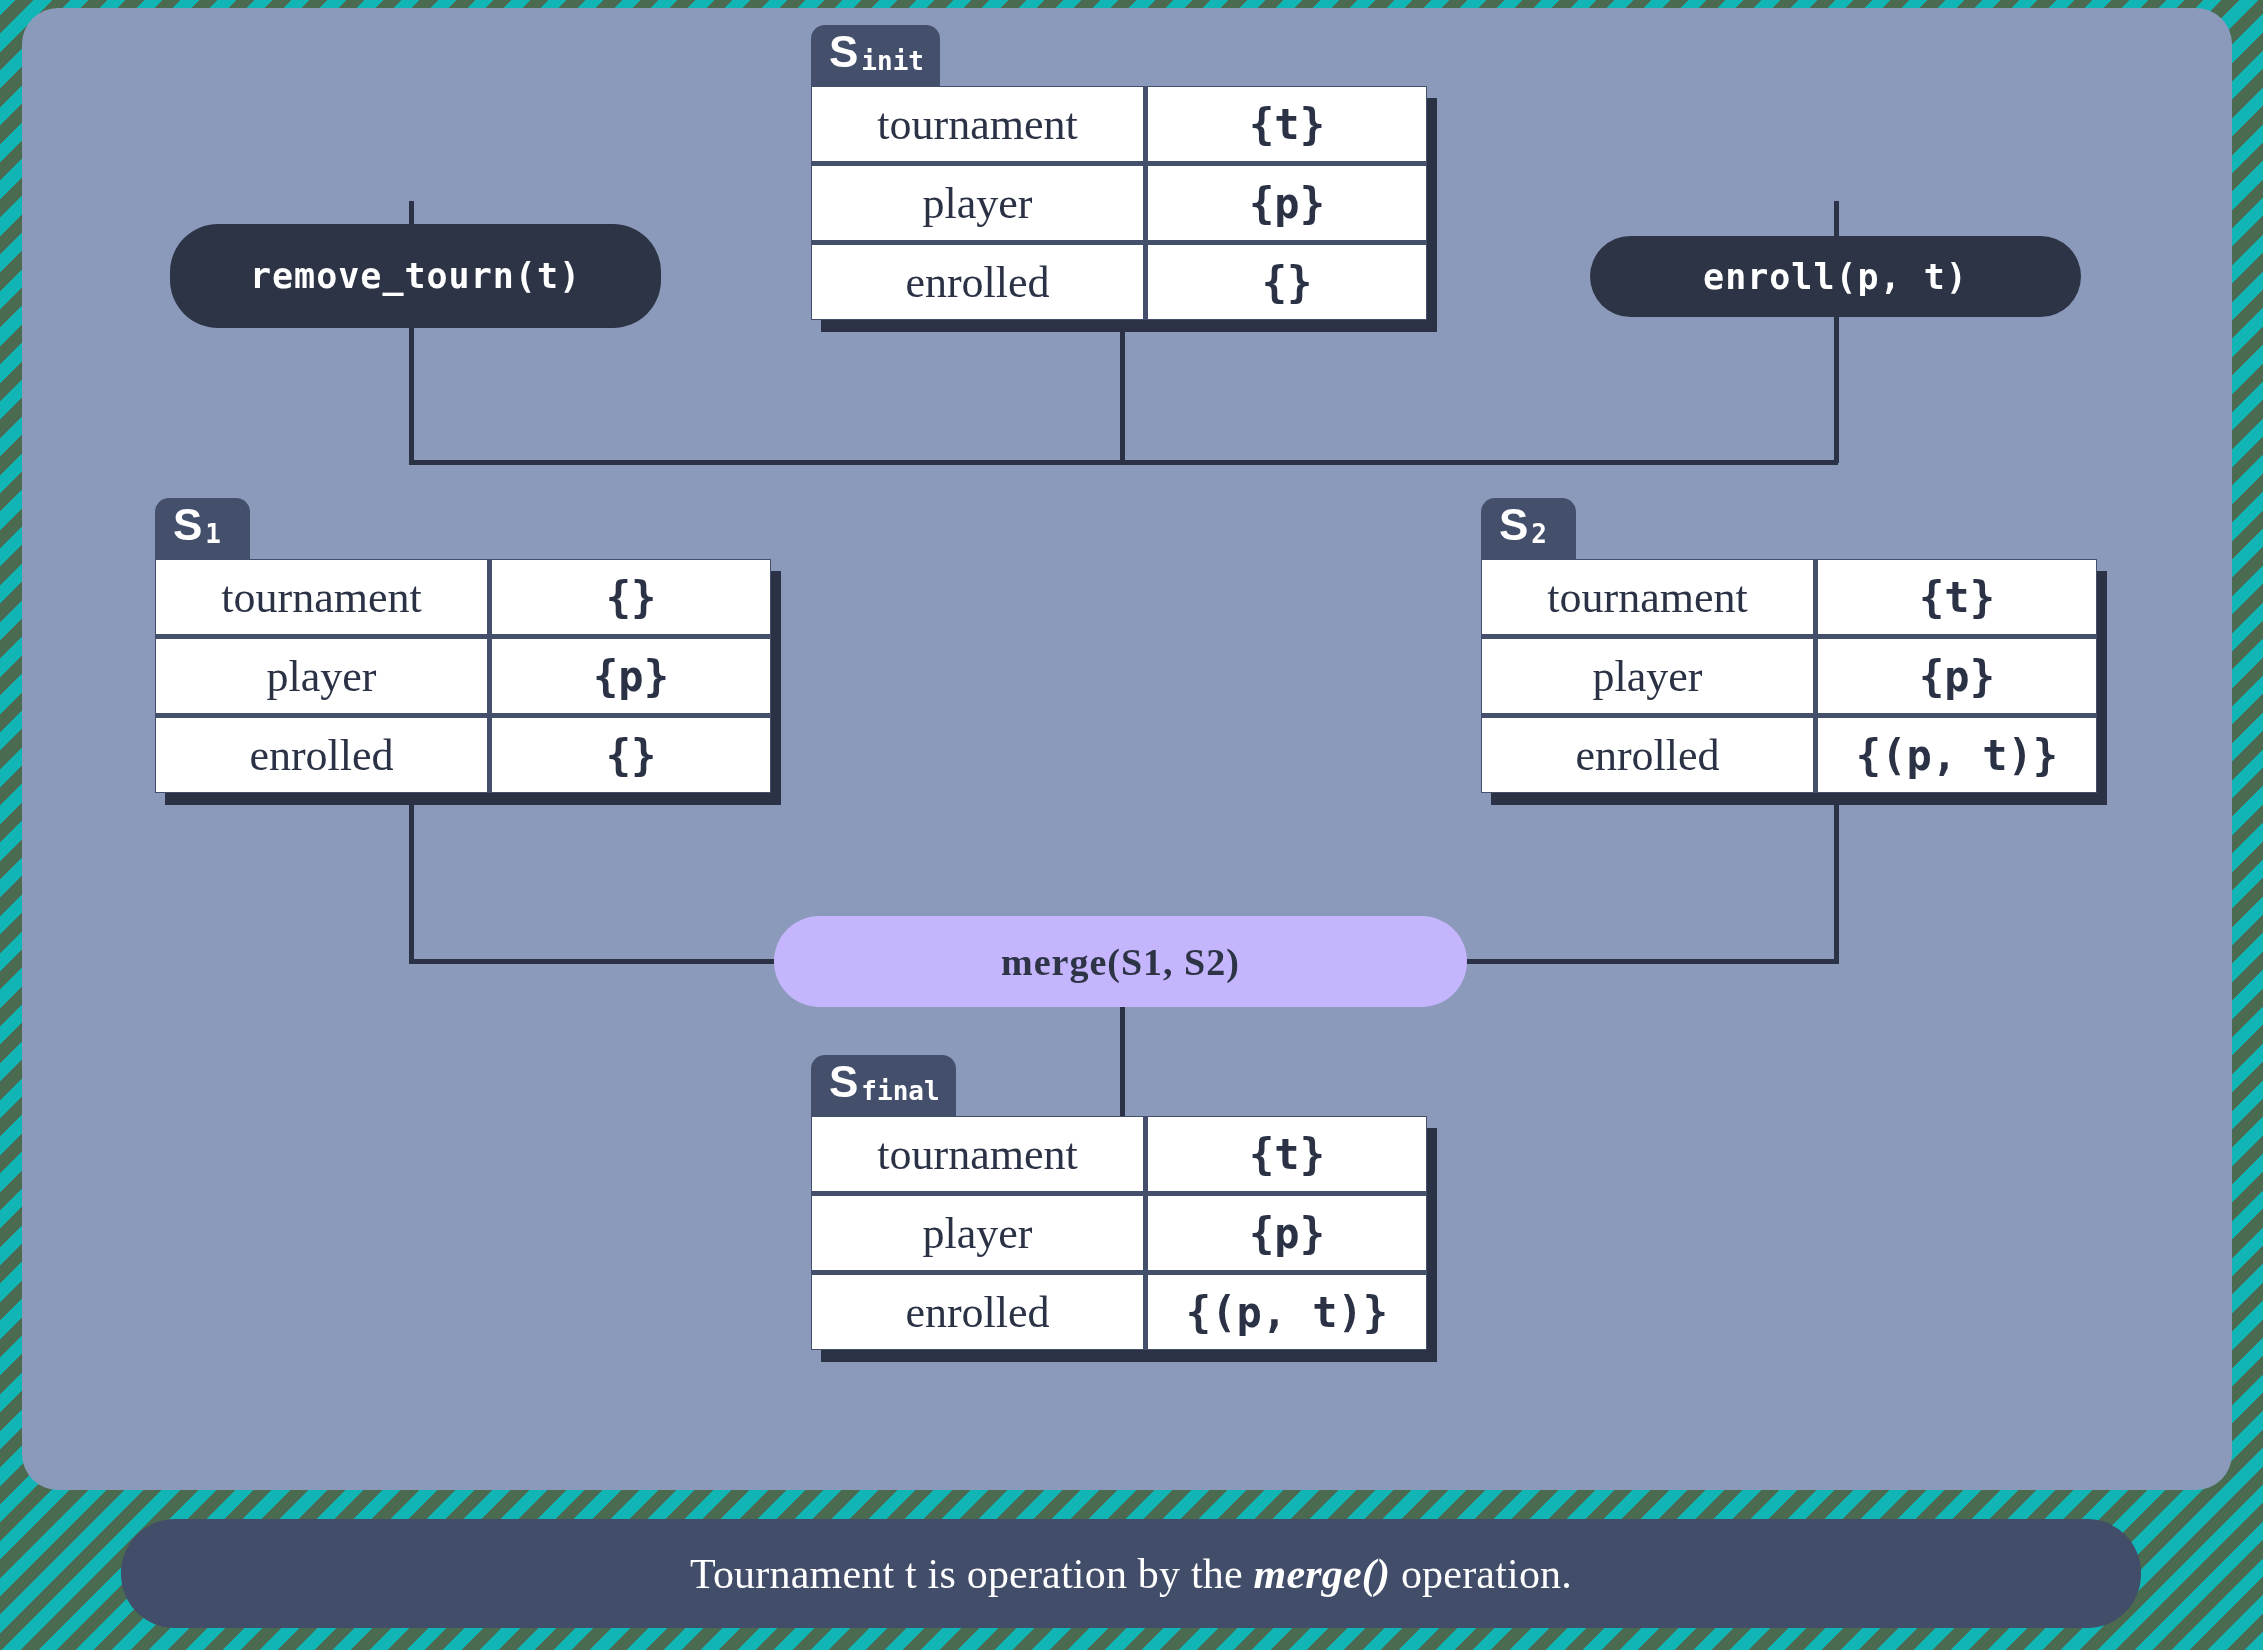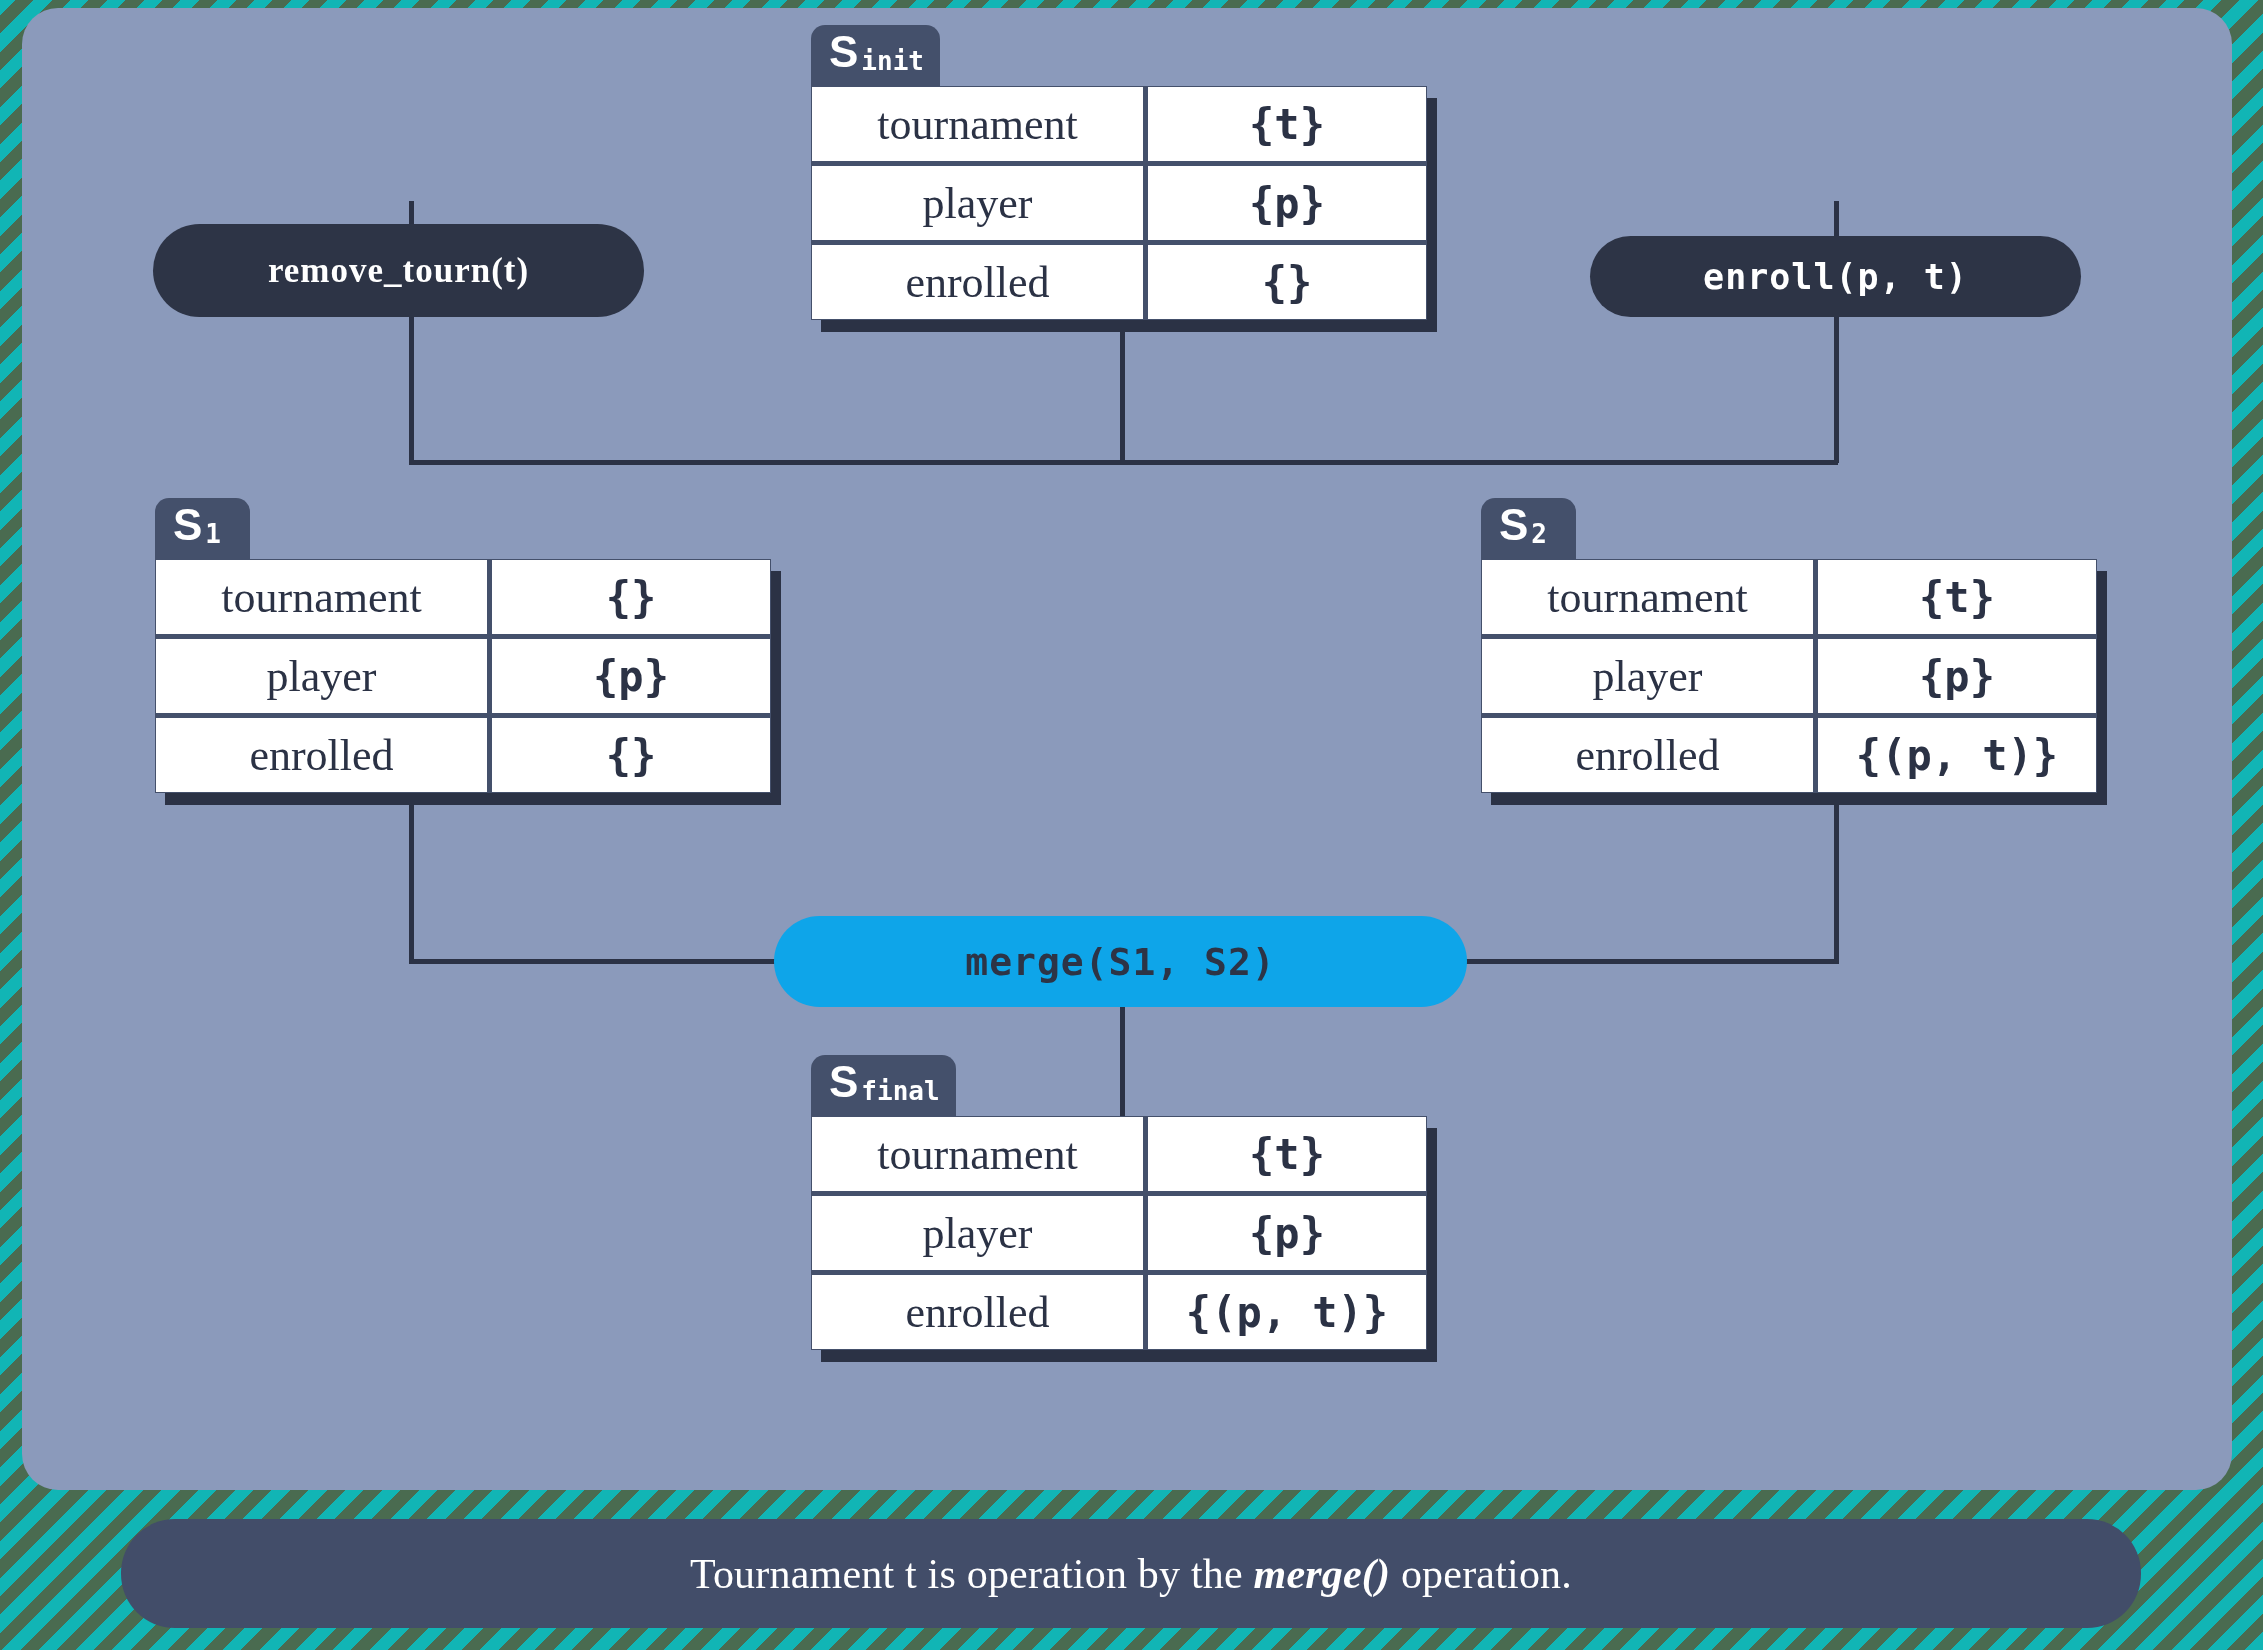--- a/index.html
+++ b/index.html
@@ -83,24 +83,25 @@
     font-weight: bold;
     white-space: nowrap;
   }
   .pill-dark {
     background: #2d3446;
     color: #ffffff;
     font-size: 35px;
     letter-spacing: 1px;
   }
   .pill-merge {
-    background: #0ea5e9;
+    background: #c4b5fd;
     color: #2d3446;
     font-size: 38px;
     letter-spacing: 1px;
+    font-family: Liberation Serif, serif;
   }
 
   
   .state {
     position: absolute;
   }
   .state-tab {
     position: absolute;
     top: 0;
     left: 0;
@@ -202,21 +203,21 @@
         <div class="cell cell-key" style="width:331px;height:74px;">player</div>
         <div class="cell cell-val" style="width:278px;height:74px;">{p}</div>
       </div>
       <div class="state-row">
         <div class="cell cell-key" style="width:331px;height:74px;">enrolled</div>
         <div class="cell cell-val" style="width:278px;height:74px;">{}</div>
       </div>
     </div>
   </div>
 
-  <div class="pill pill-dark" style="left:131px; top:216px; width:491px; height:93px;font-family:Liberation Serif, serif;">
+  <div class="pill pill-dark" style="left:148px; top:216px; width:491px; height:104px;">
     <span>remove_tourn(t)</span>
   </div>
 
   <div class="pill pill-dark" style="left:1568px; top:216px; width:491px; height:81px;margin-top:12px;">
     <span>enroll(p, t)</span>
   </div>
 
   <div class="state" style="left:133px; top:490px;">
     <div class="state-tab">
       <span class="tab-main">S</span>

